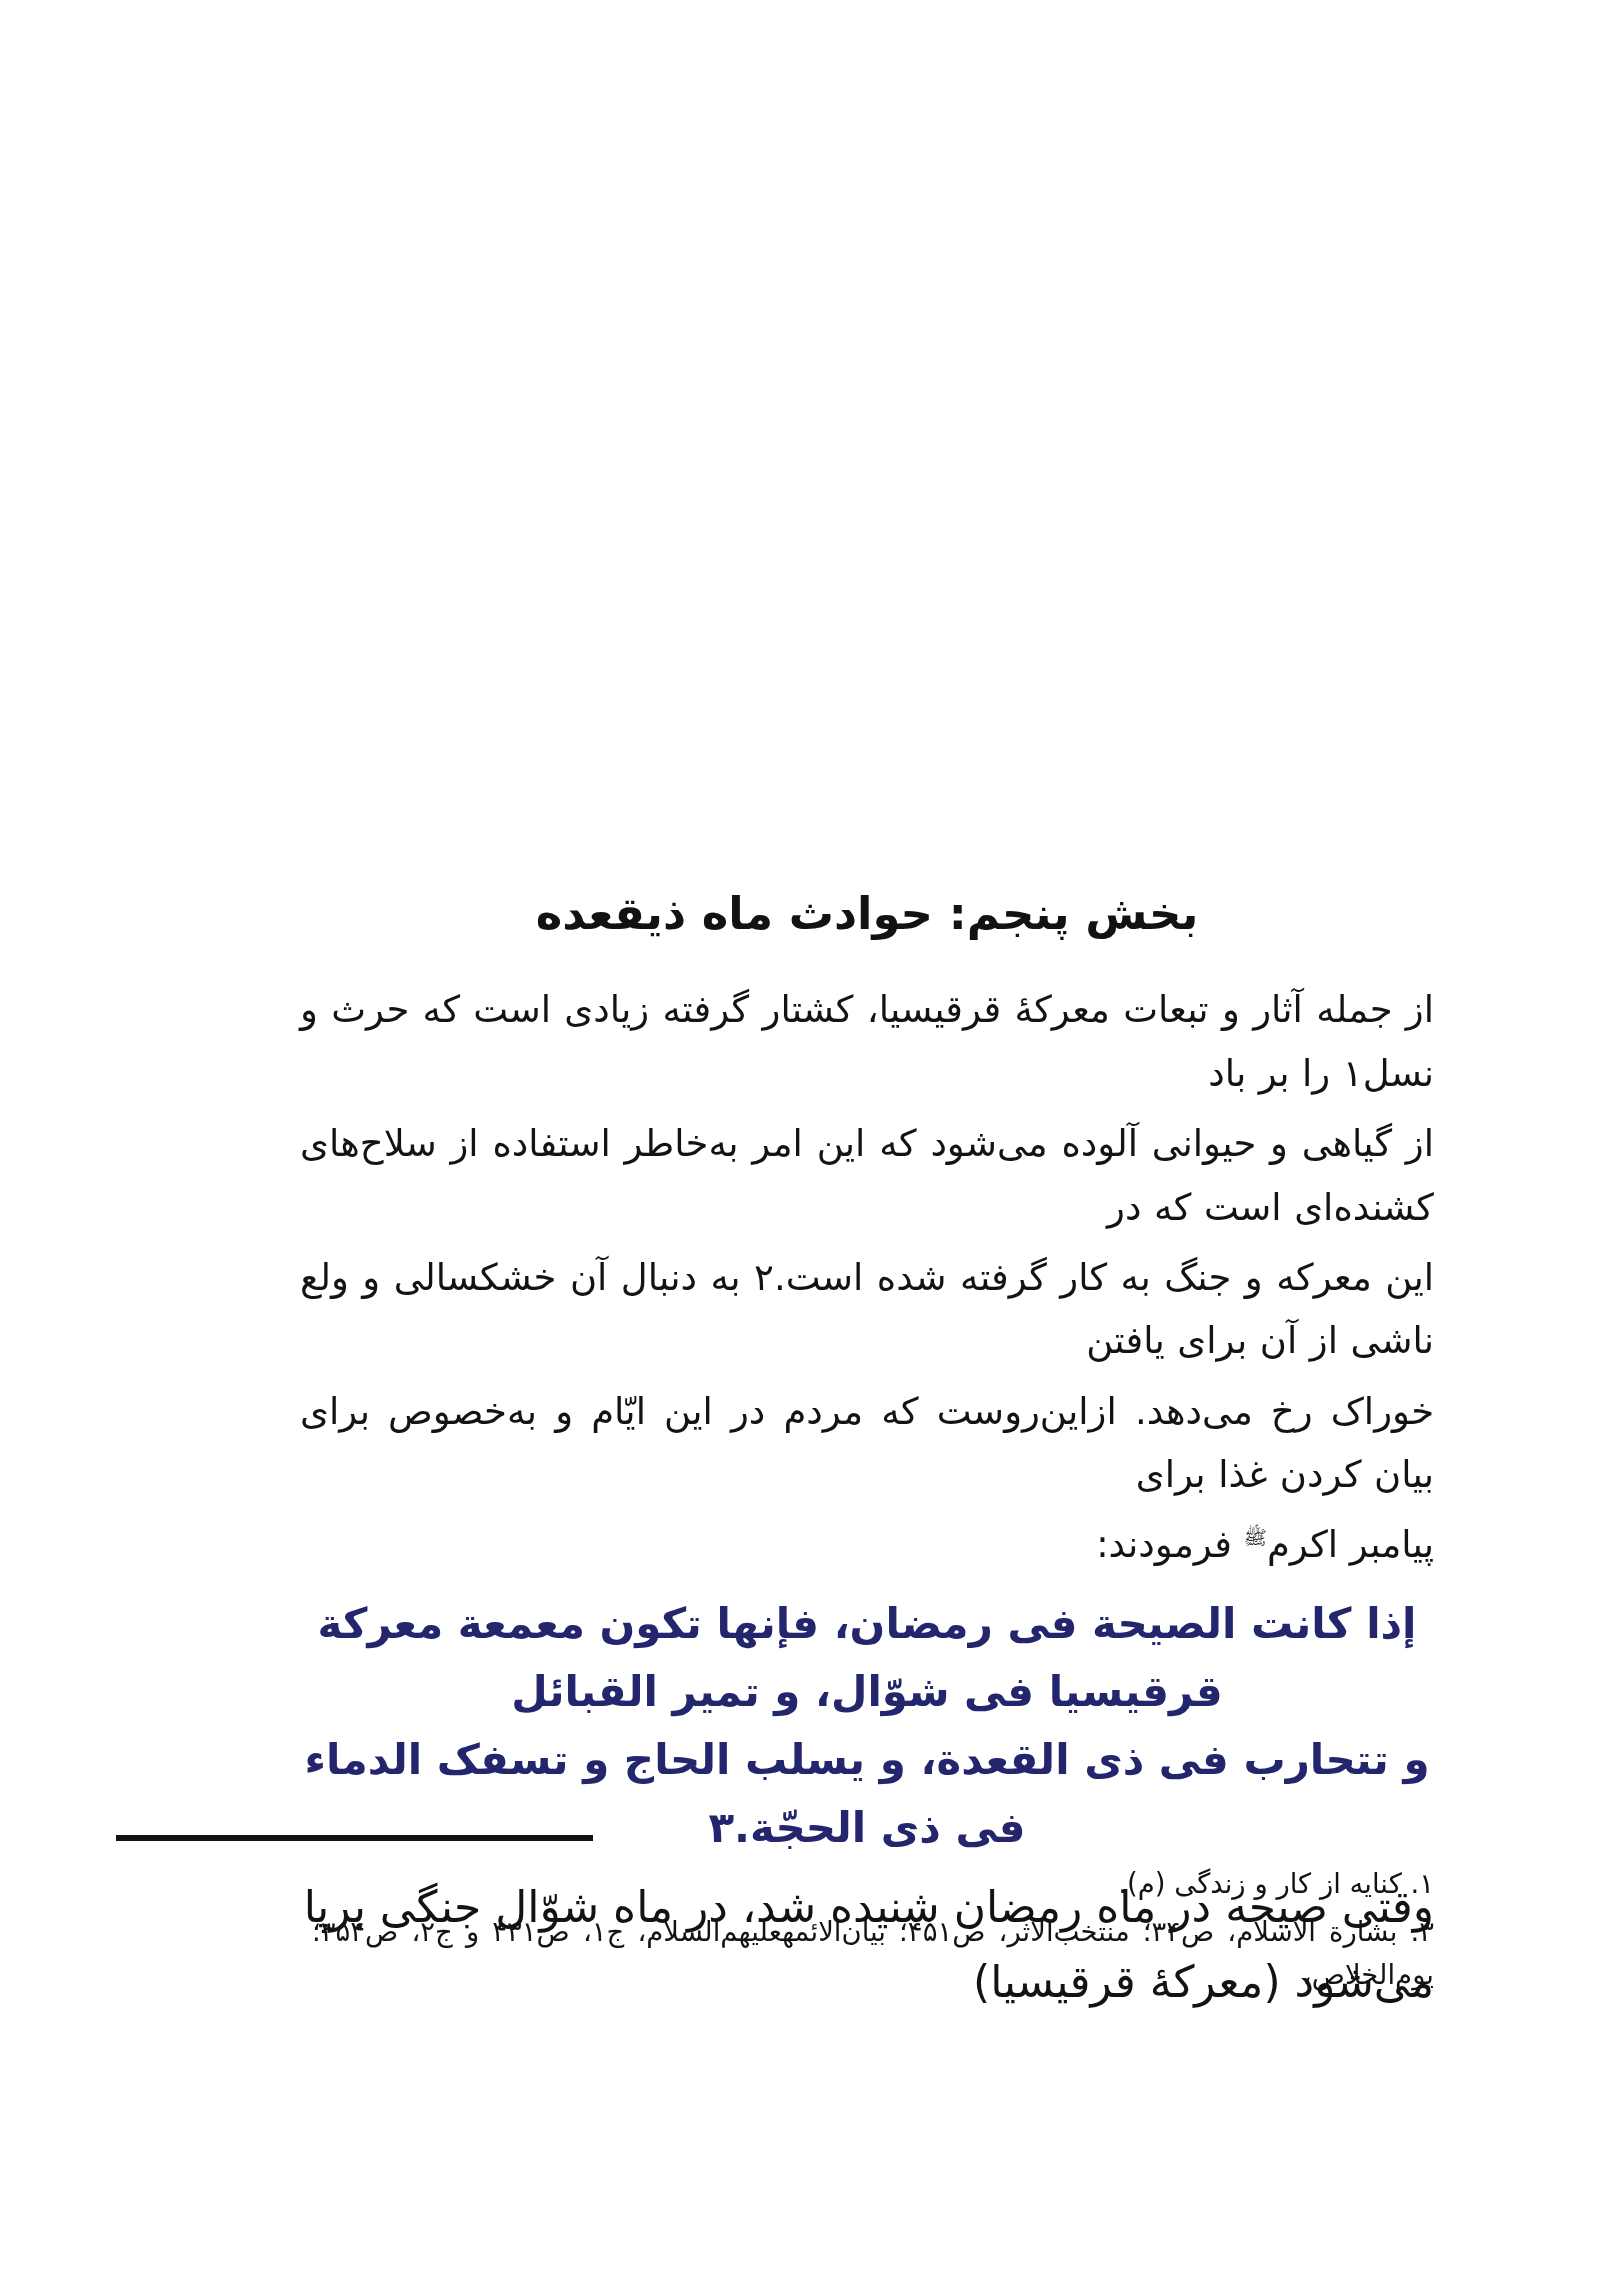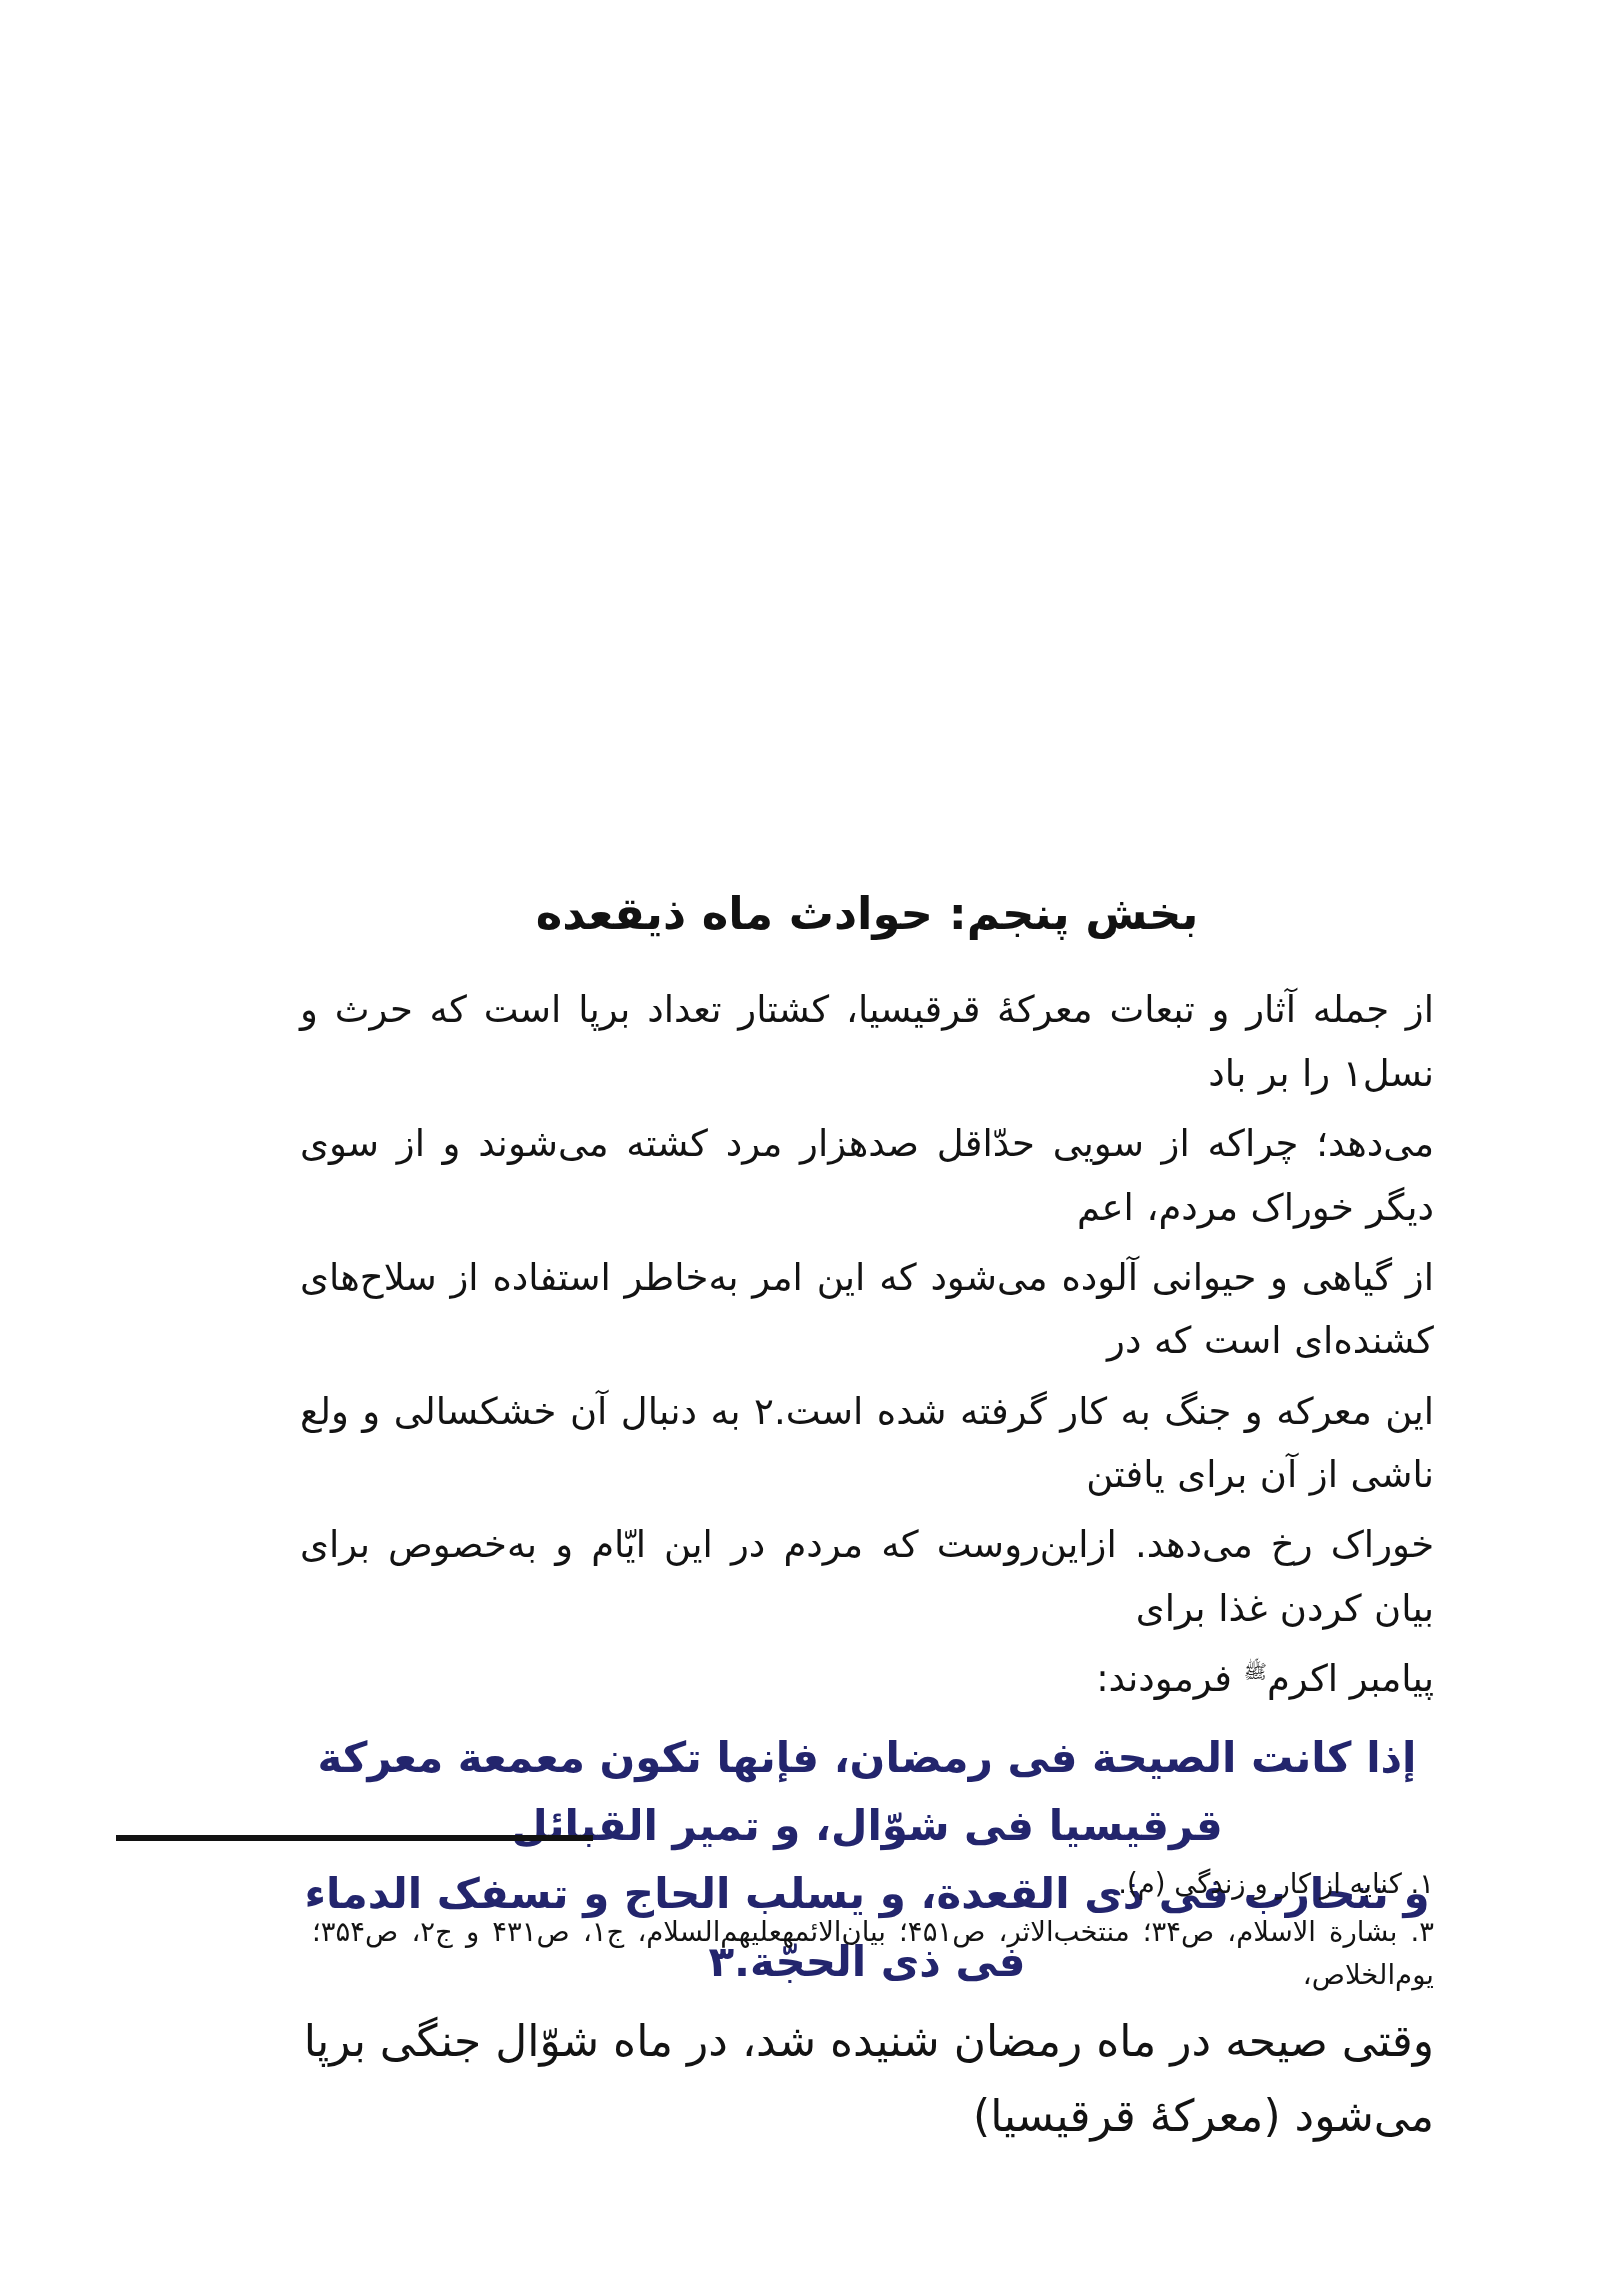--- a/index.html
+++ b/index.html
@@ -114,22 +114,21 @@
 </style>
 </head>
 <body>
 
 <div class="page">
 
   <div class="content">
 
     <h1 class="section-heading">بخش پنجم: حوادث ماه ذیقعده</h1>
 
-    <p class="body-par">از جمله آثار و تبعات معرکهٔ قرقیسیا، کشتار تعداد برپا است که حرث و نسل۱ را بر باد</p>
-    <p class="body-par">می‌دهد؛ چراکه از سویی حدّاقل صدهزار مرد کشته می‌شوند و از سوی دیگر خوراک مردم، اعم</p>
+    <p class="body-par">از جمله آثار و تبعات معرکهٔ قرقیسیا، کشتار گرفته زیادی است که حرث و نسل۱ را بر باد</p>
     <p class="body-par">از گیاهی و حیوانی آلوده می‌شود که این امر به‌خاطر استفاده از سلاح‌های کشنده‌ای است که در</p>
     <p class="body-par">این معرکه و جنگ به کار گرفته شده است.۲ به دنبال آن خشکسالی و ولع ناشی از آن برای یافتن</p>
     <p class="body-par">خوراک رخ می‌دهد. ازاین‌روست که مردم در این ایّام و به‌خصوص برای بیان کردن غذا برای</p>
 
     <p class="speaker-line"><span>پیامبر اکرم</span><span class="honorific">ﷺ</span><span> فرمودند:</span></p>
 
     <div class="hadith">
       <span class="line">إذا کانت الصیحة فی رمضان، فإنها تکون معمعة معرکة قرقیسیا فی شوّال، و تمیر القبائل</span>
       <span class="line">و تتحارب فی ذی القعدة، و یسلب الحاج و تسفک الدماء فی ذی الحجّة.۳</span>
     </div>

